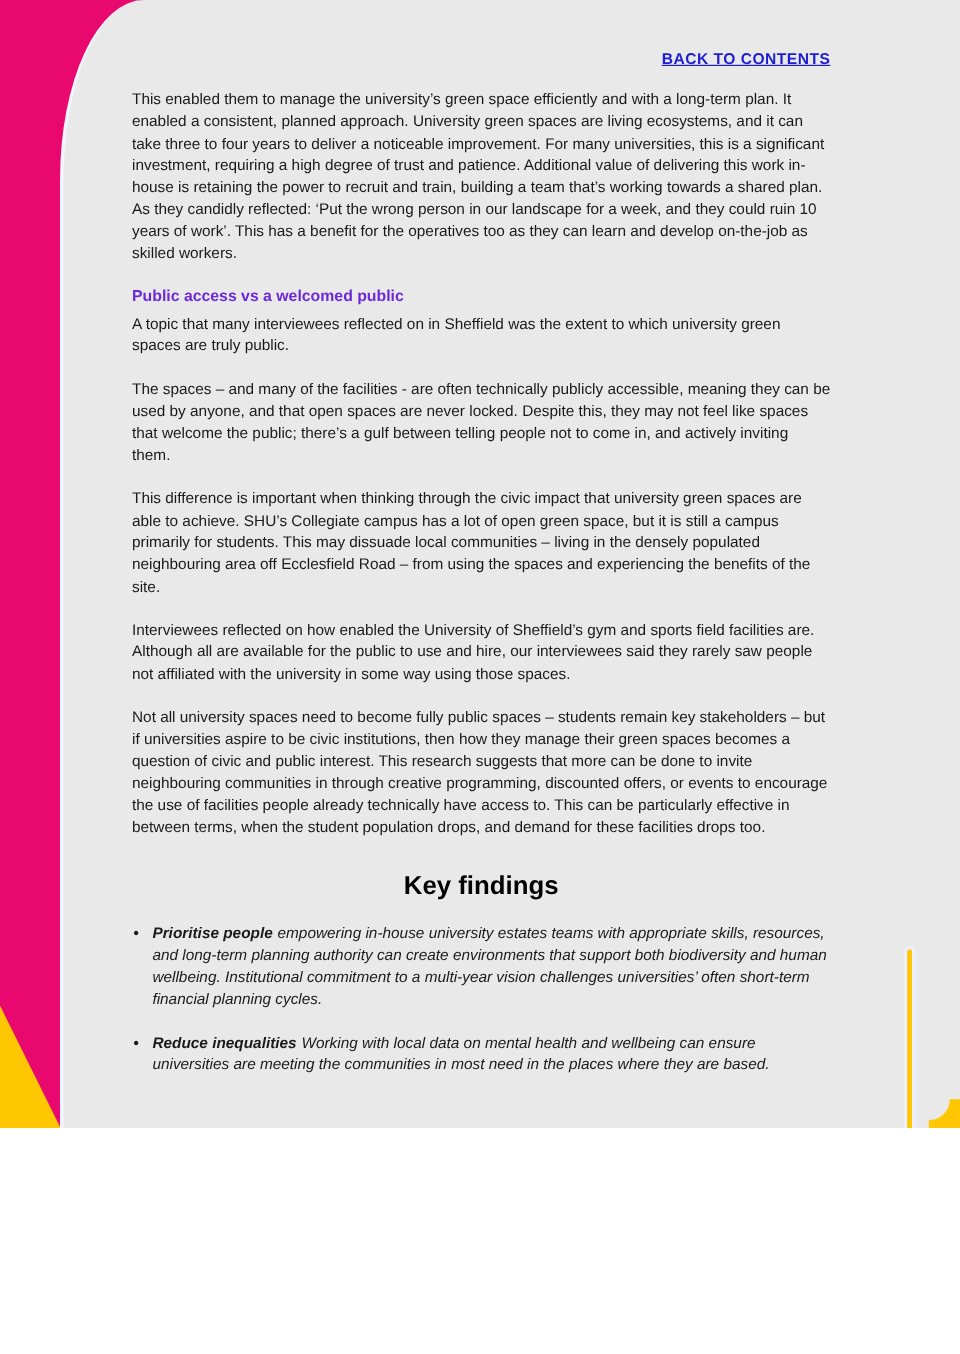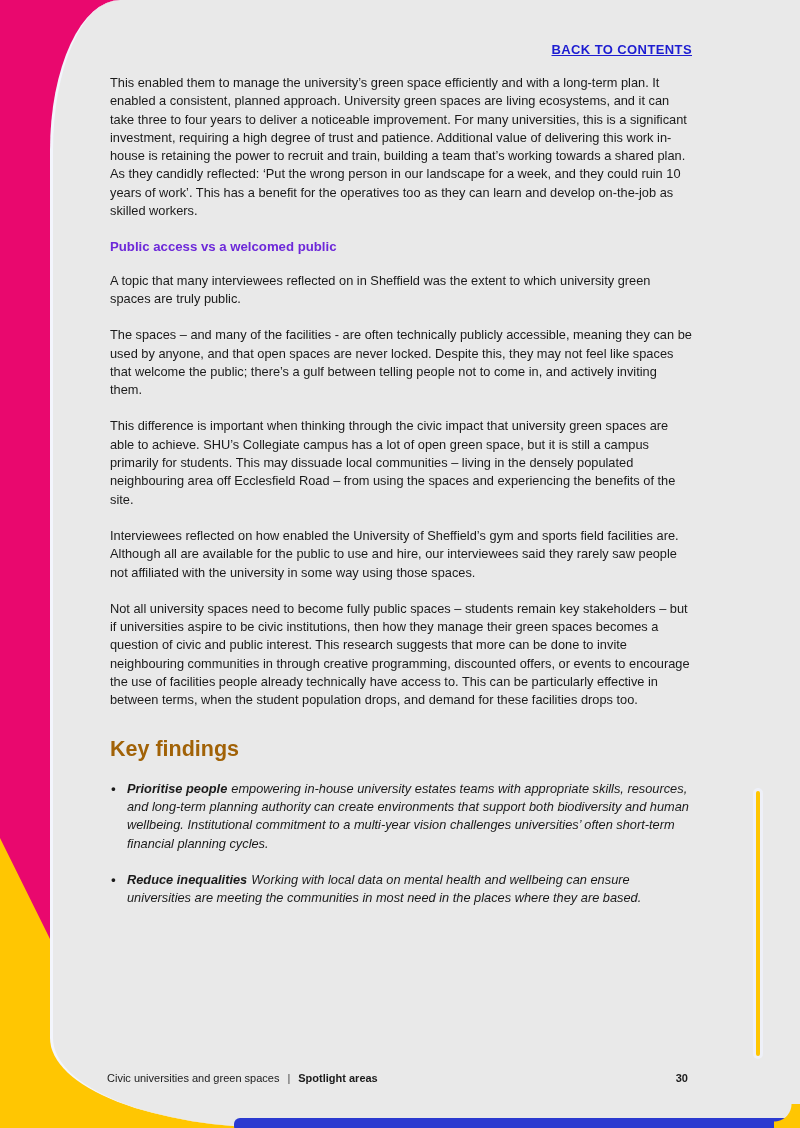--- a/index.html
+++ b/index.html
@@ -1,38 +1,38 @@
 <!DOCTYPE html>
 <html><head>
 <meta charset="utf-8">
 <style>
   html,body{margin:0;padding:0;}
   body{font-family:"Liberation Sans","DejaVu Sans",sans-serif;}
-  #page{position:relative;width:800px;height:1128px;overflow:hidden;background:#e9e9e9;}
+  #page{position:relative;width:800px;height:940px;overflow:hidden;background:#e9e9e9;}
 
   
   .pink-band{position:absolute;left:0;top:0;width:170px;height:1128px;background:#e9086e;}
   .yellow-wedge{position:absolute;left:0;top:838px;width:300px;height:290px;background:#ffc602;
     clip-path:polygon(0 0, 50px 101px, 285px 290px, 0 290px);}
 
   
   .card{position:absolute;left:50px;top:0;width:750px;height:1128px;background:#e9e9e9;
     border-top-left-radius:70px 150px;border-bottom-left-radius:230px 90px;
     box-sizing:border-box;padding:40px 108px 0 57px;
     border-left:3px solid #f3f5fc;}
 
   .back-row{text-align:right;height:16px;}
   .back-link{color:#1d1dd1;font-size:13px;font-weight:bold;text-decoration:underline;
     letter-spacing:.4px;cursor:pointer;}
 
   .body-text{color:#1a1a1a;font-size:12.8px;line-height:18.3px;margin:18px 0 0 0;}
   .first{margin-top:36px;}
   .subhead{color:#6d28d9;font-size:13.2px;line-height:18.3px;font-weight:bold;margin:18px 0 0 0;}
-  .after-head{margin-top:15px;}
-  .kf-title{color:#a16207;font-size:21.5px;line-height:25px;font-weight:bold;margin:27px 0 0 0;}
+  .after-head{margin-top:4px;}
+  .kf-title{color:#000000;font-size:21.5px;line-height:25px;font-weight:bold;margin:27px 0 0 0;text-align:center;}
 
   .bullet{position:relative;color:#1a1a1a;font-size:12.8px;line-height:18.3px;
     margin:18px 0 0 0;padding-left:17px;font-style:italic;}
   .bullet::before{content:"\2022";position:absolute;left:1px;top:0;font-weight:bold;}
   .bullet .lead{font-weight:bold;margin-right:4px;}
 
   
   .yellow-line{position:absolute;left:756px;top:791px;width:4px;height:265px;background:#ffc602;
     border-radius:2px;box-shadow:0 0 0 3px rgba(238,241,250,.85);}
   .blue-bar{position:absolute;left:234px;top:1118px;width:558px;height:14px;background:#2b3ad0;

